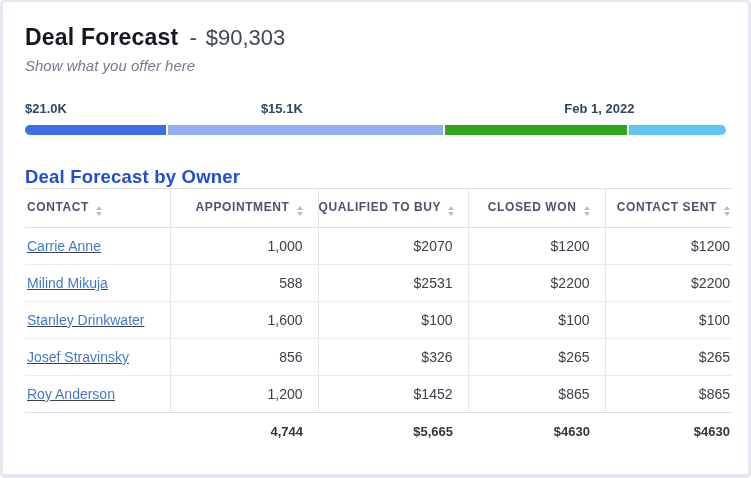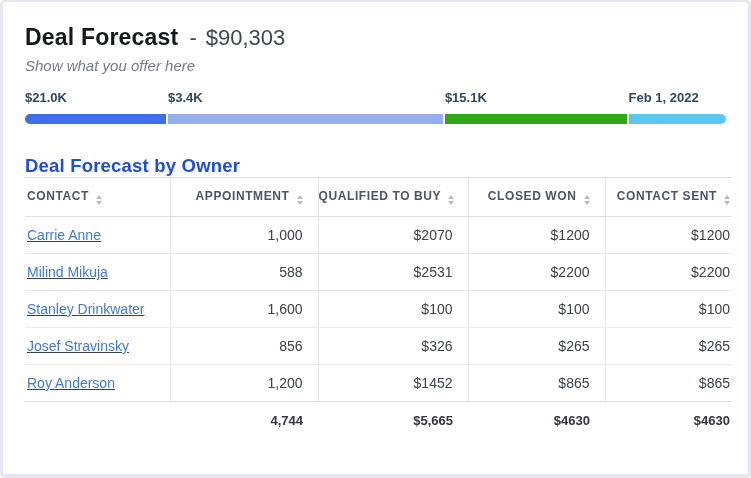--- a/index.html
+++ b/index.html
@@ -18,21 +18,21 @@
     padding: 22px 22px 0 22px;
     overflow: hidden;
   }
   
   .title-line { display: flex; align-items: baseline; }
   .title { font-size: 23px; font-weight: 800; color: #15191f; letter-spacing: .2px; }
   .title-dash { font-size: 22px; font-weight: 400; color: #3f4754; margin: 0 9px 0 11px; }
   .title-amount { font-size: 22px; font-weight: 400; color: #3f4754; }
   .subtitle { font-size: 15px; color: #757c89; margin-top: 6px; font-style: italic; }
   
-  .progress { margin-top: 16px; }
+  .progress { margin-top: 27px; }
   .seg-labels { display: flex; gap: 2px; margin-bottom: 9px; }
   .seg-labels .seg-label {
     flex-basis: 0; min-width: 0; overflow: visible;
     font-size: 13px; font-weight: 600; color: #33475b; white-space: nowrap;
   }
   .bar { display: flex; gap: 2px; height: 10px; border-radius: 6px; overflow: hidden; }
   .bar .bar-seg { flex-basis: 0; height: 100%; }
   
   .section-title { margin-top: 31px; font-size: 18.5px; font-weight: 800; color: #1d4ed8; letter-spacing: .2px; }
   table { width: 707px; border-collapse: collapse; table-layout: fixed; }
@@ -75,21 +75,20 @@
   <div class="title-line">
     <span class="title">Deal Forecast</span>
     <span class="title-dash">-</span>
     <span class="title-amount">$90,303</span>
   </div>
   <div class="subtitle">Show what you offer here</div>
 
   <div class="progress">
     <div class="seg-labels">
       <span class="seg-label" style="flex-grow: 20.1;">$21.0K</span>
-      <span class="seg-label" style="flex-grow: 39.2;">$3.4K</span>
       <span class="seg-label" style="flex-grow: 25.9;">$15.1K</span>
       <span class="seg-label" style="flex-grow: 13.9;">Feb 1, 2022</span>
     </div>
     <div class="bar">
       <div class="bar-seg" style="flex-grow: 20.1; background: rgb(58, 112, 232);"></div>
       <div class="bar-seg" style="flex-grow: 39.2; background: rgb(147, 175, 242);"></div>
       <div class="bar-seg" style="flex-grow: 25.9; background: rgb(47, 167, 24);"></div>
       <div class="bar-seg" style="flex-grow: 13.9; background: rgb(95, 198, 243);"></div>
     </div>
   </div>

